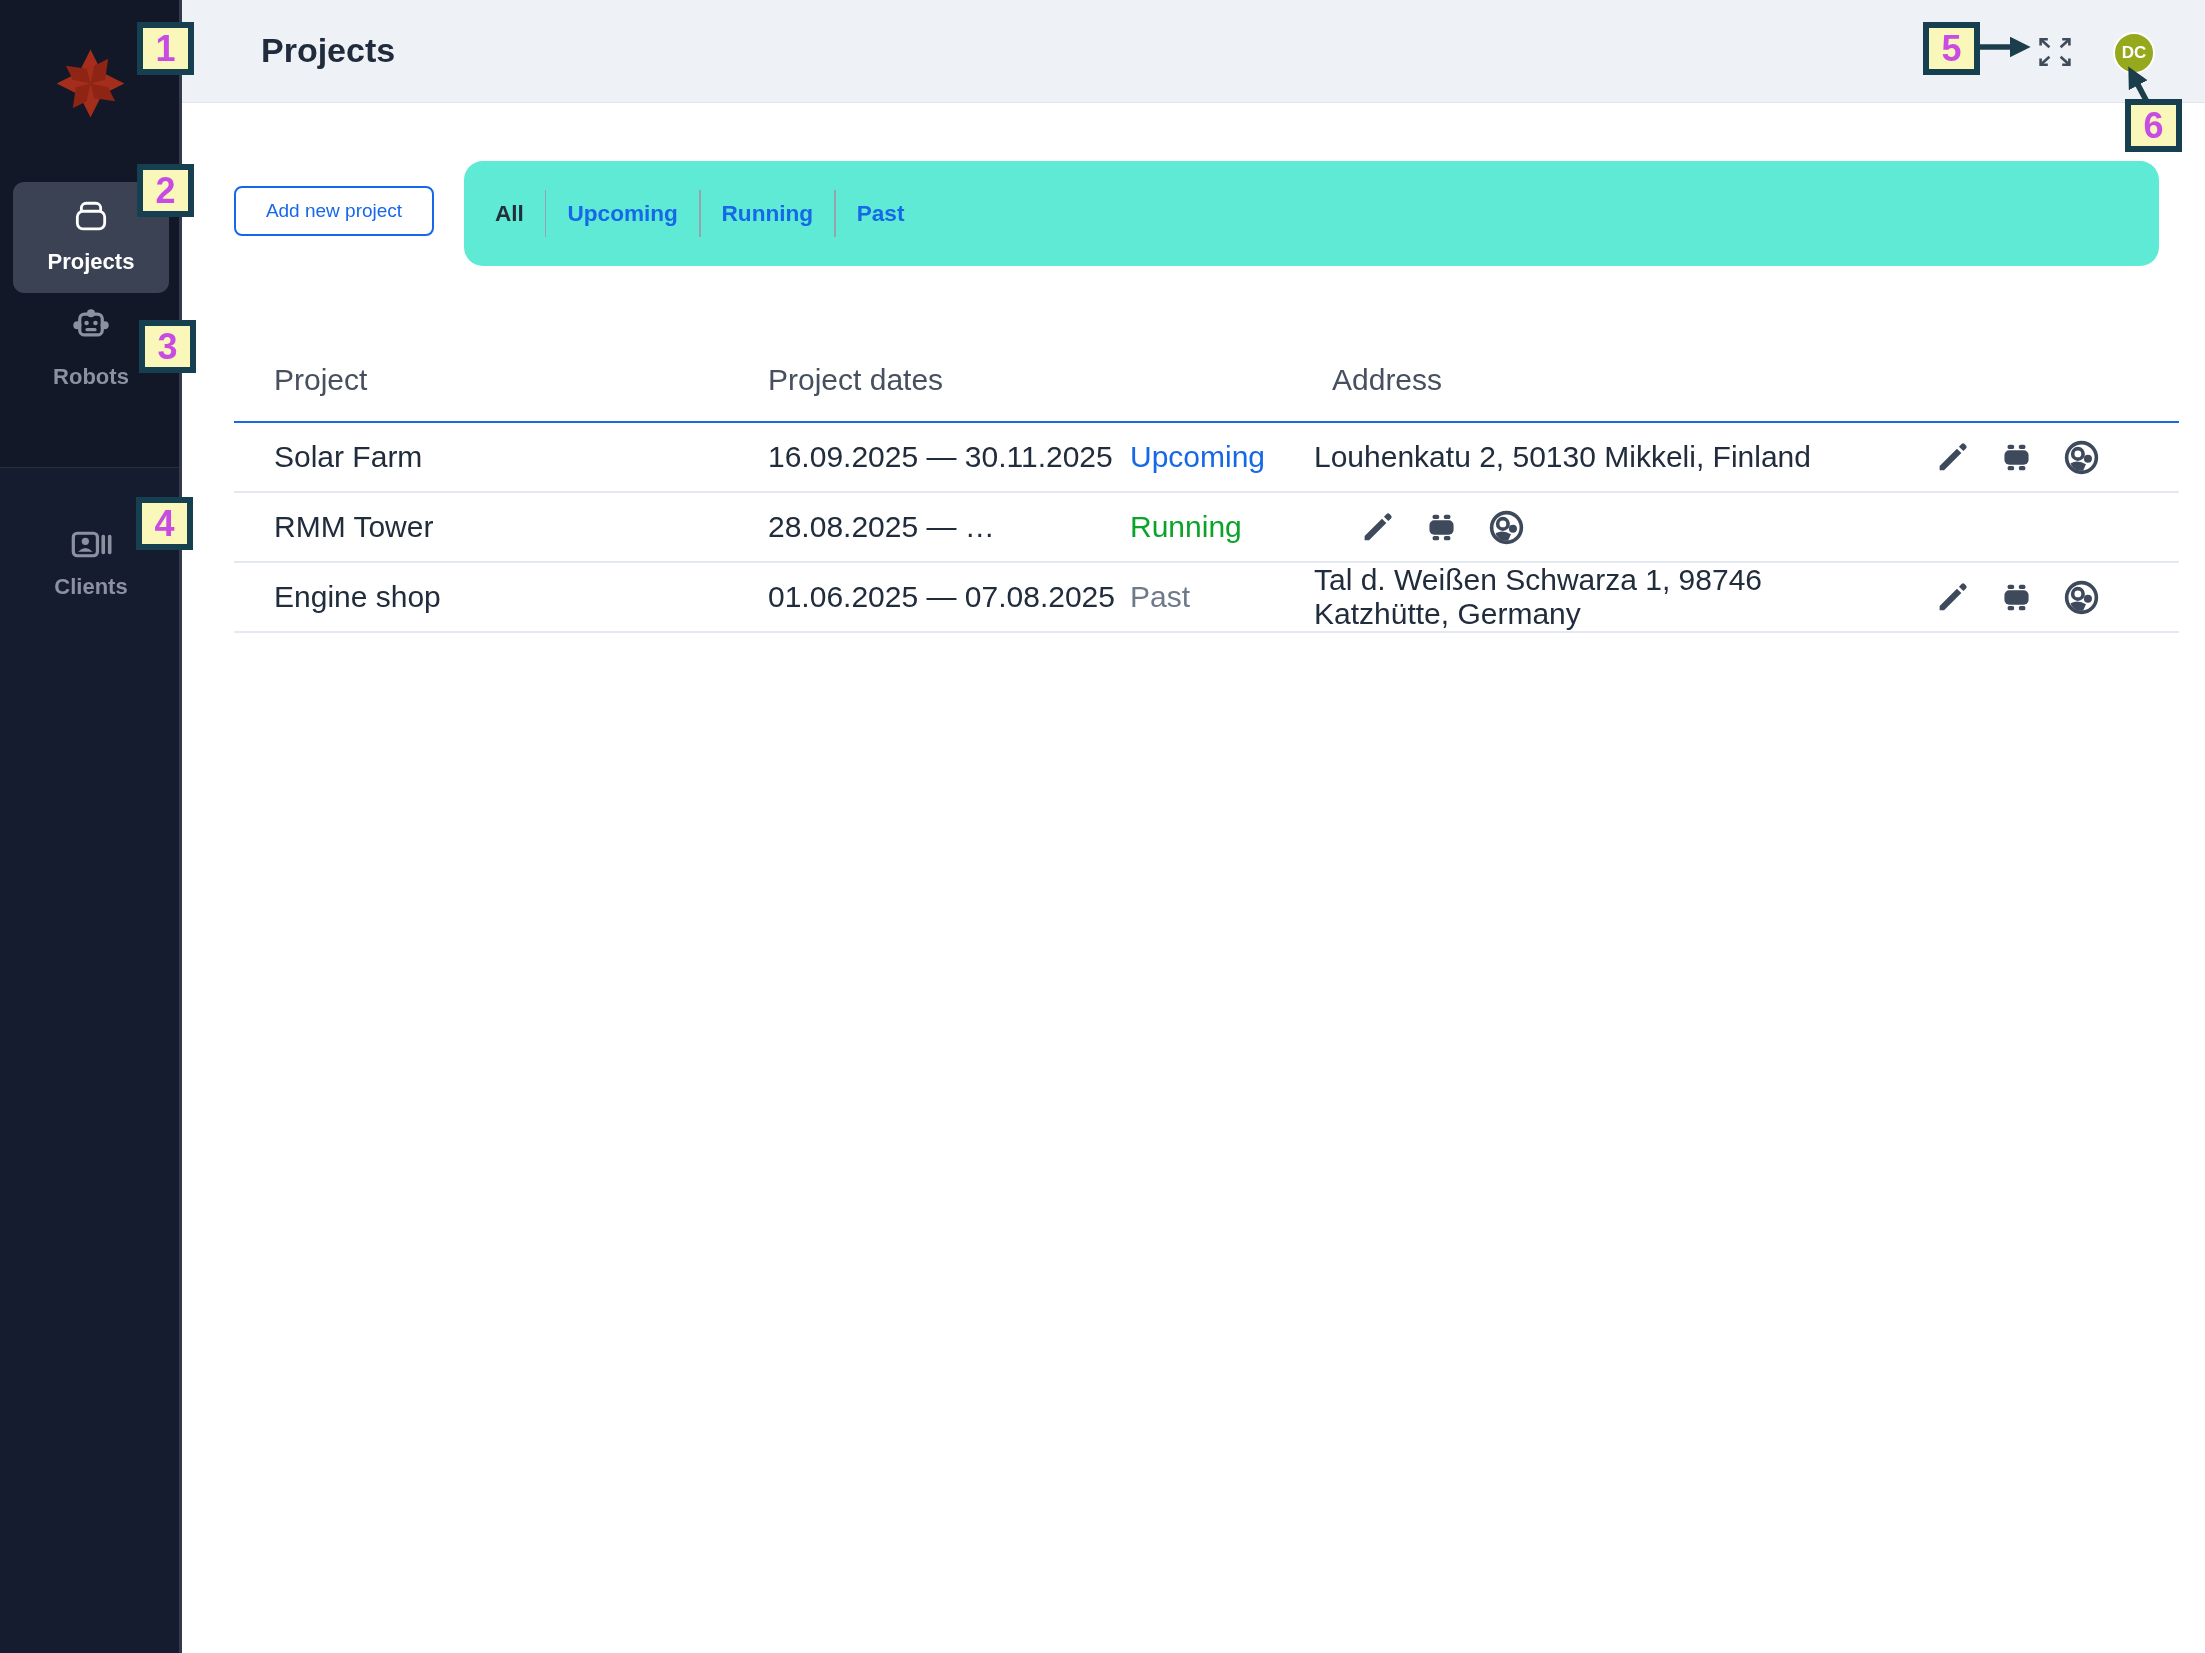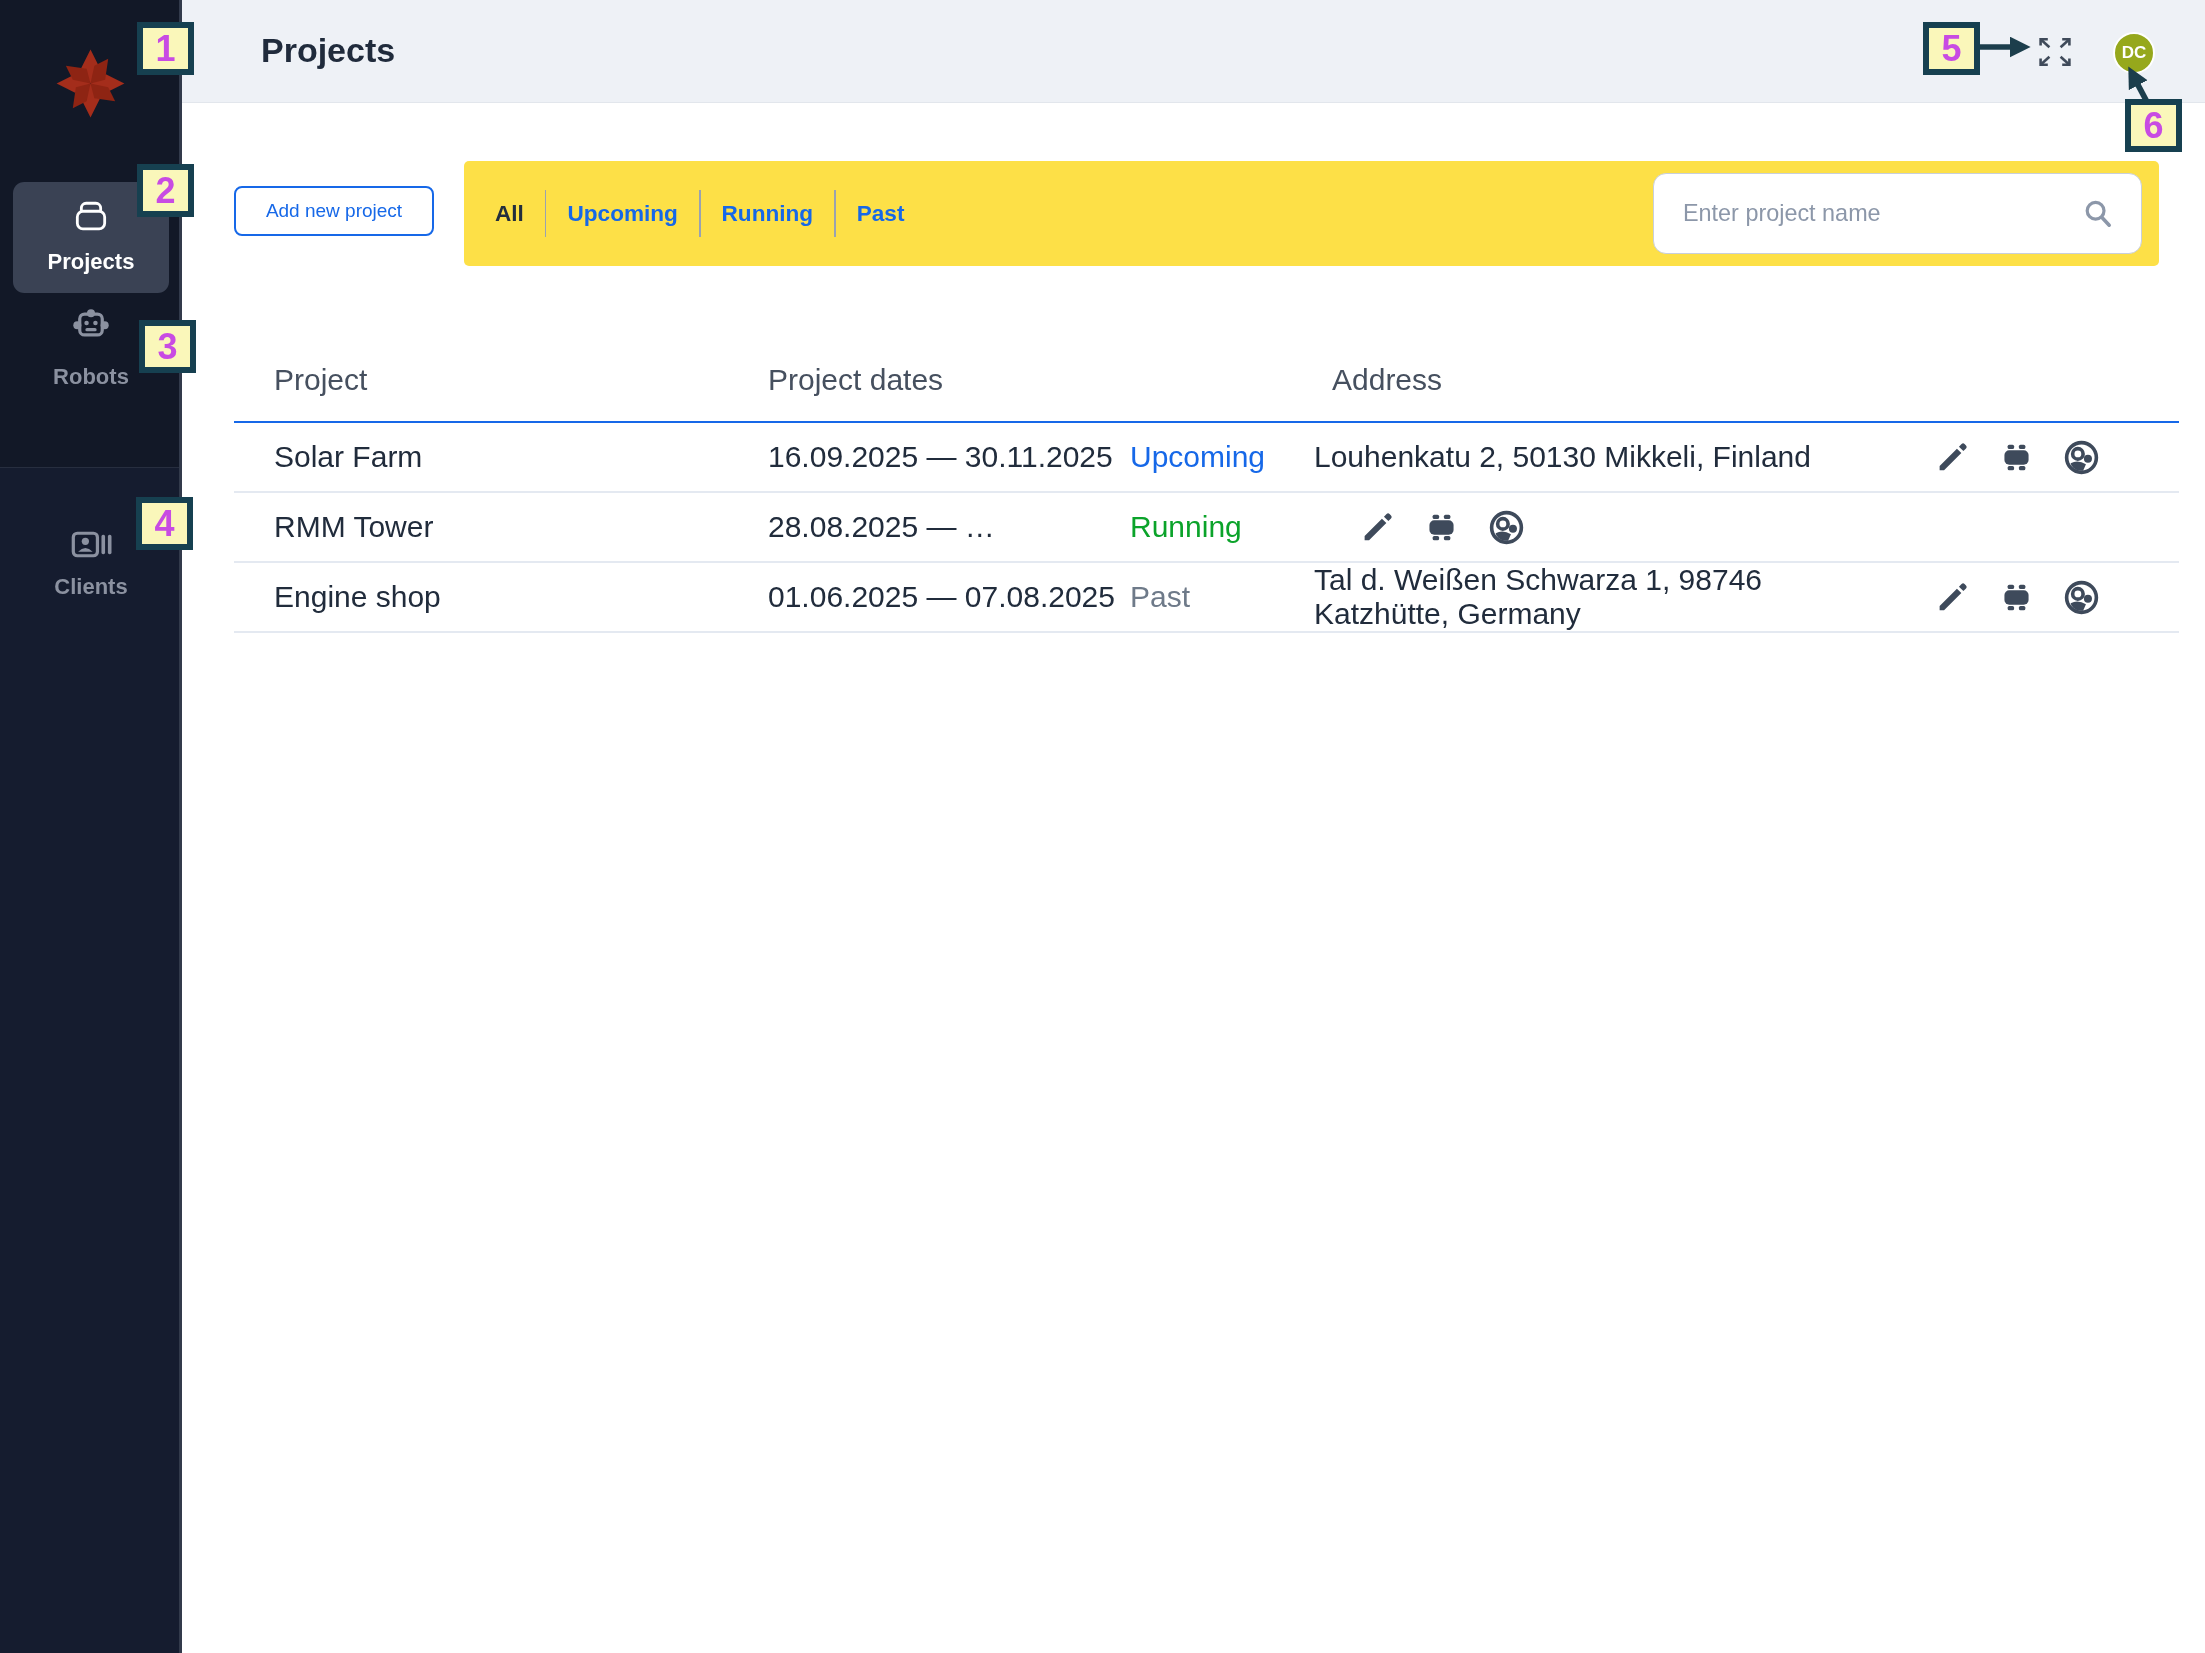--- a/index.html
+++ b/index.html
@@ -76,21 +76,21 @@
     width: 200px; height: 50px;
     border: 2.4px solid #1668E8; border-radius: 8px;
     background: #ffffff; color: #1668E8;
     font-size: 19px; font-family: inherit;
     display: flex; align-items: center; justify-content: center;
     cursor: pointer;
   }
   .filter-panel {
     position: absolute; left: 464px; top: 161px;
     width: 1695px; height: 105px;
-    background: #fde047; border-radius: 5px;
+    background: #5eead4; border-radius: 19px;
   }
   .tabs {
     position: absolute; left: 31px; top: 0; height: 100%;
     display: flex; align-items: center; gap: 21px;
   }
   .tab {
     font-size: 22.6px; font-weight: bold; color: #1668E8; cursor: pointer;
   }
   .tab.active { color: #232E3D; }
   .tab-divider { width: 1.6px; height: 47px; background: #99A2B1; }
@@ -230,27 +230,20 @@
     <div class="tabs">
       <div class="tab active">All</div>
       <div class="tab-divider"></div>
       <div class="tab">Upcoming</div>
       <div class="tab-divider"></div>
       <div class="tab">Running</div>
       <div class="tab-divider"></div>
       <div class="tab">Past</div>
     </div>
 
-    <div class="search-box">
-      <input class="search-input" type="text" placeholder="Enter project name" style="">
-      <svg class="search-icon" viewBox="0 0 40 40">
-        <circle cx="17" cy="16" r="10.5" fill="none" stroke="#8C97A9" stroke-width="4"></circle>
-        <line x1="25" y1="24.5" x2="34" y2="34" stroke="#8C97A9" stroke-width="4.5" stroke-linecap="round"></line>
-      </svg>
-    </div>
   </div>
 
   <div class="table">
     <div class="thead">
       <div class="cell-project">Project</div>
       <div class="cell-dates">Project dates</div>
       <div class="cell-status"></div>
       <div class="cell-address">Address</div>
       <div class="cell-actions"></div>
     </div>

